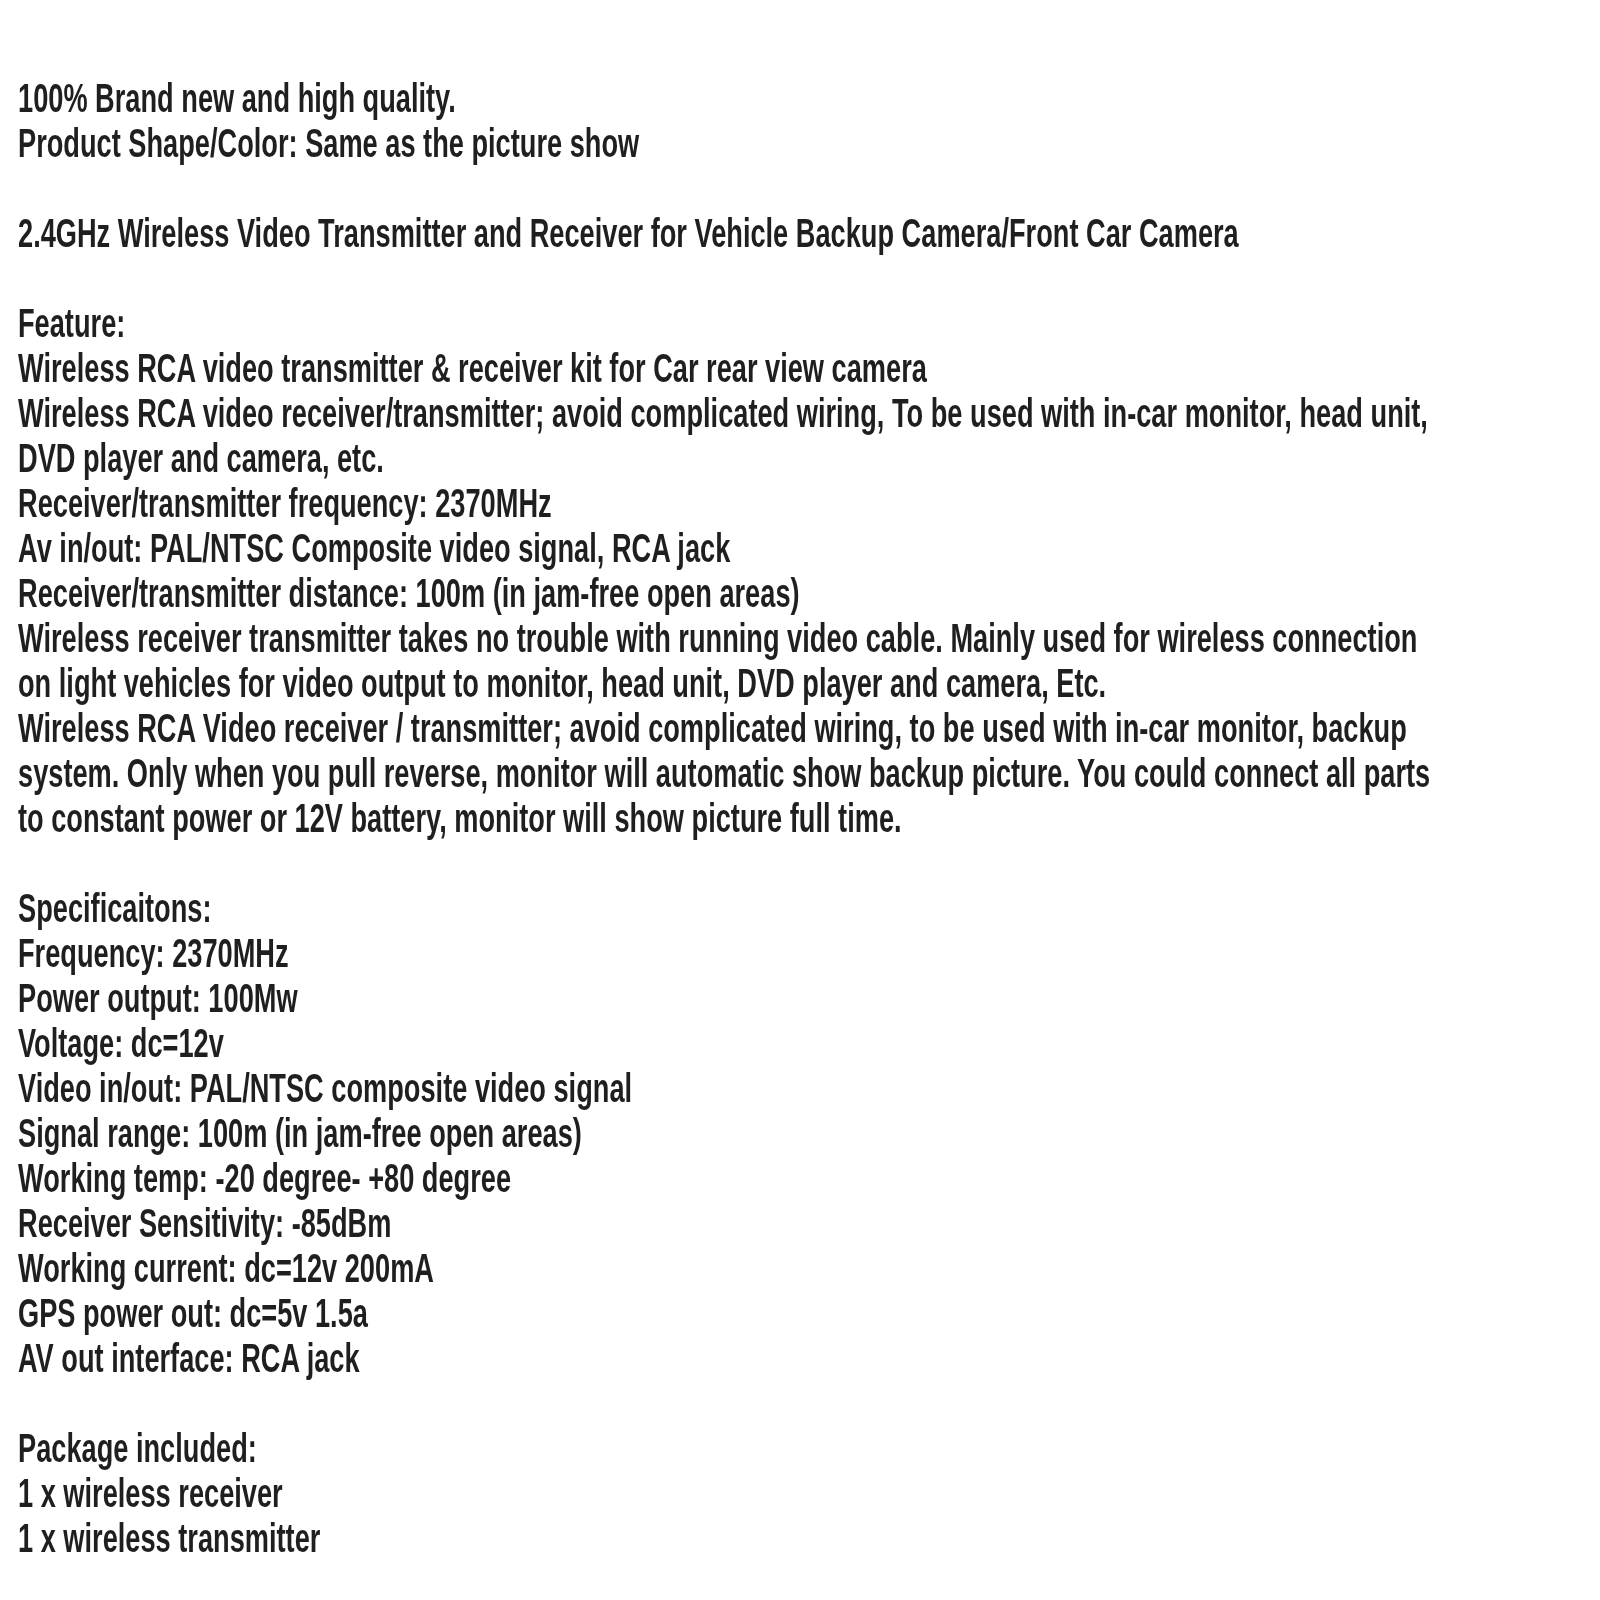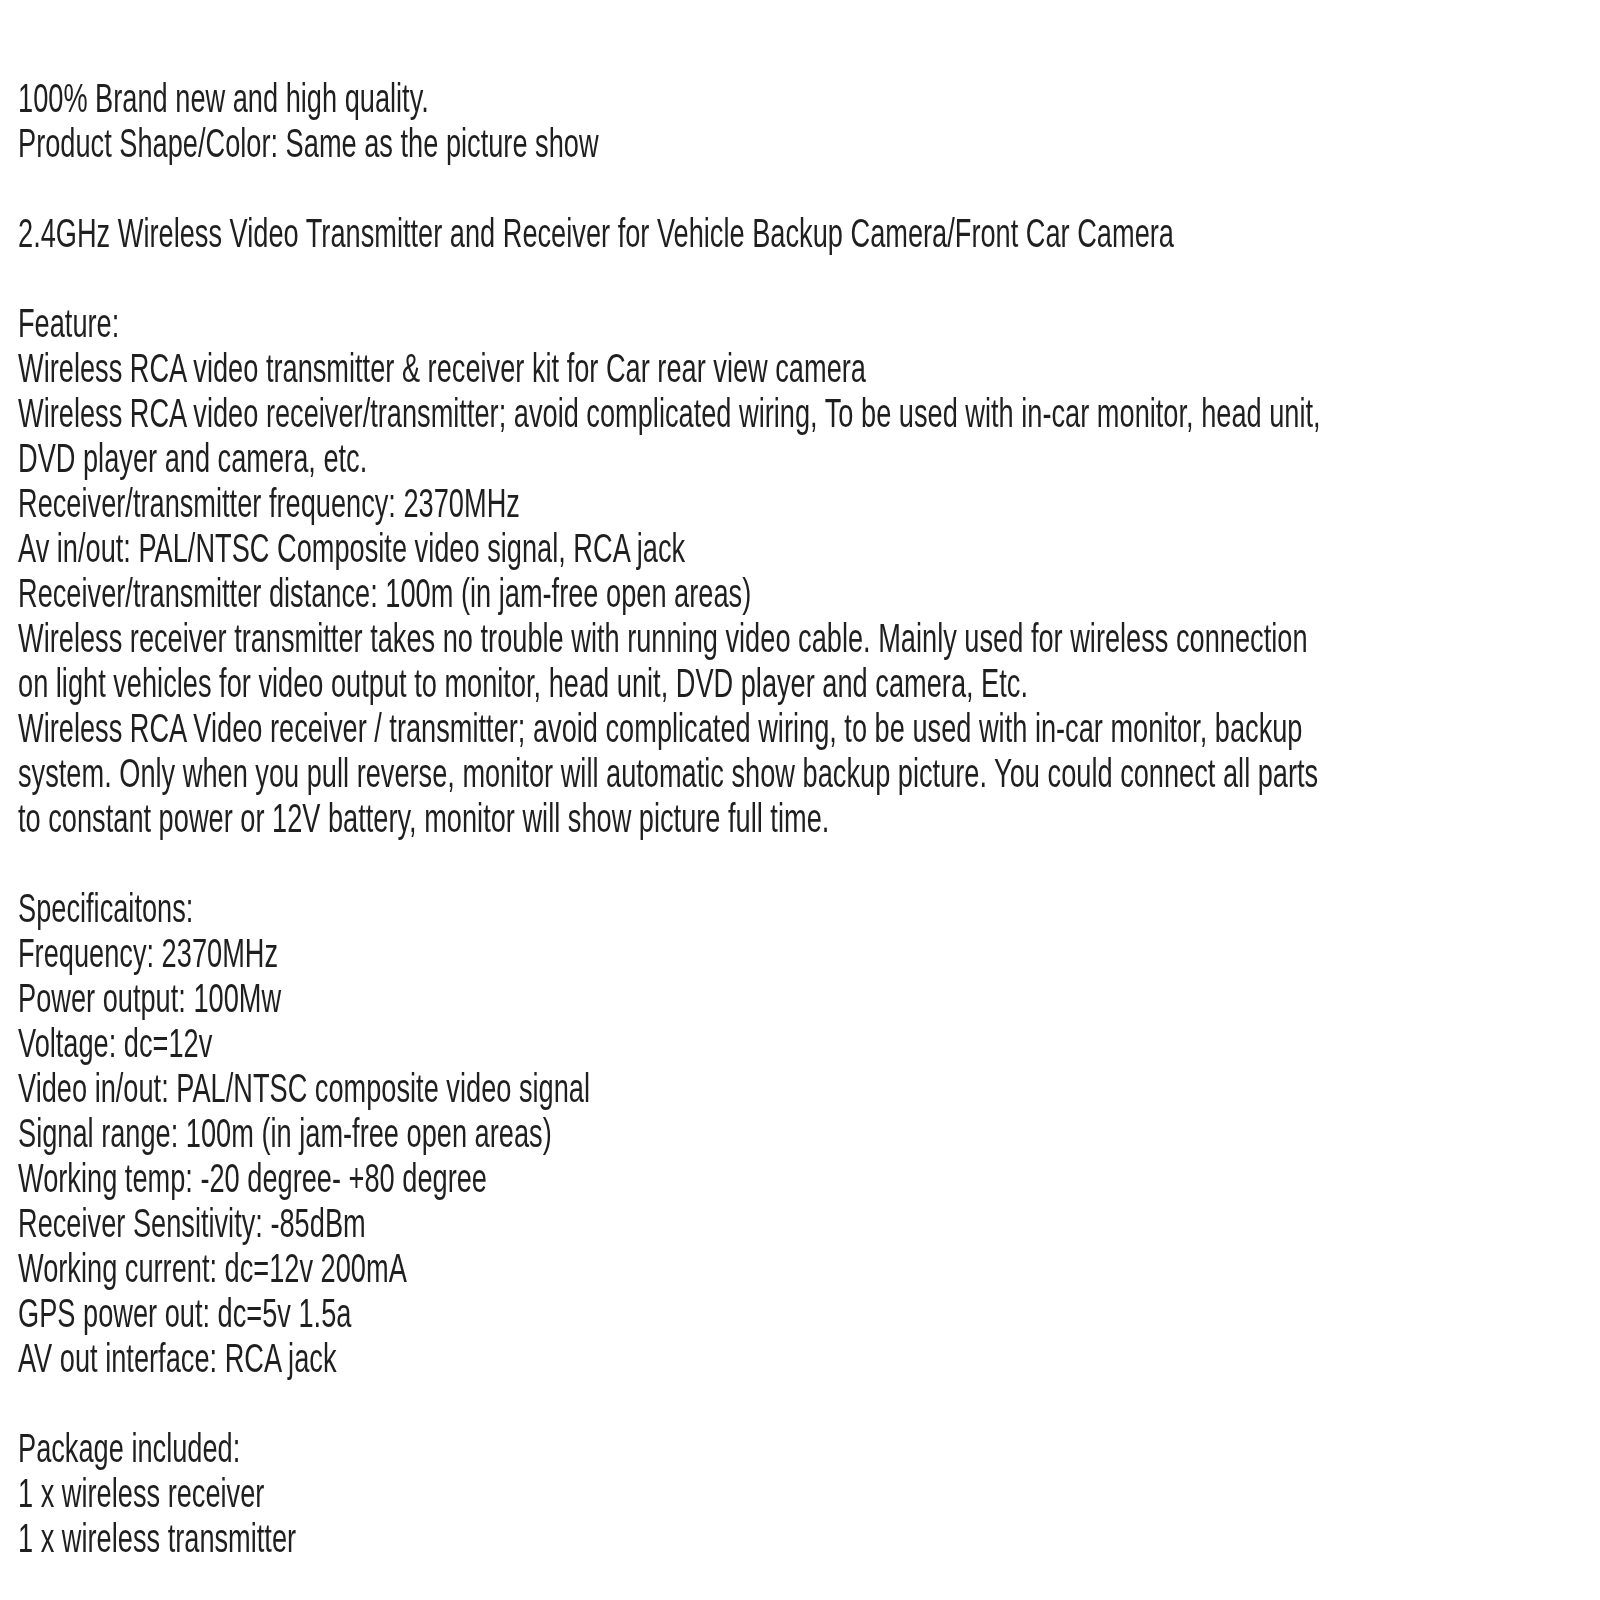--- a/index.html
+++ b/index.html
@@ -12,20 +12,21 @@
     height: 1600px;
     position: relative;
     overflow: hidden;
     font-family: "Liberation Sans", sans-serif;
   }
   .doc {
     position: absolute;
     left: 18px;
     top: 76px;
     width: 1570px;
+    font-weight: bold;
   }
   .line {
     font-size: 40px;
     line-height: 45px;
     min-height: 45px;
     color: #1f1f1f;
     white-space: nowrap;
     transform: scaleX(0.68);
     transform-origin: 0 0;
     letter-spacing: 0px;

